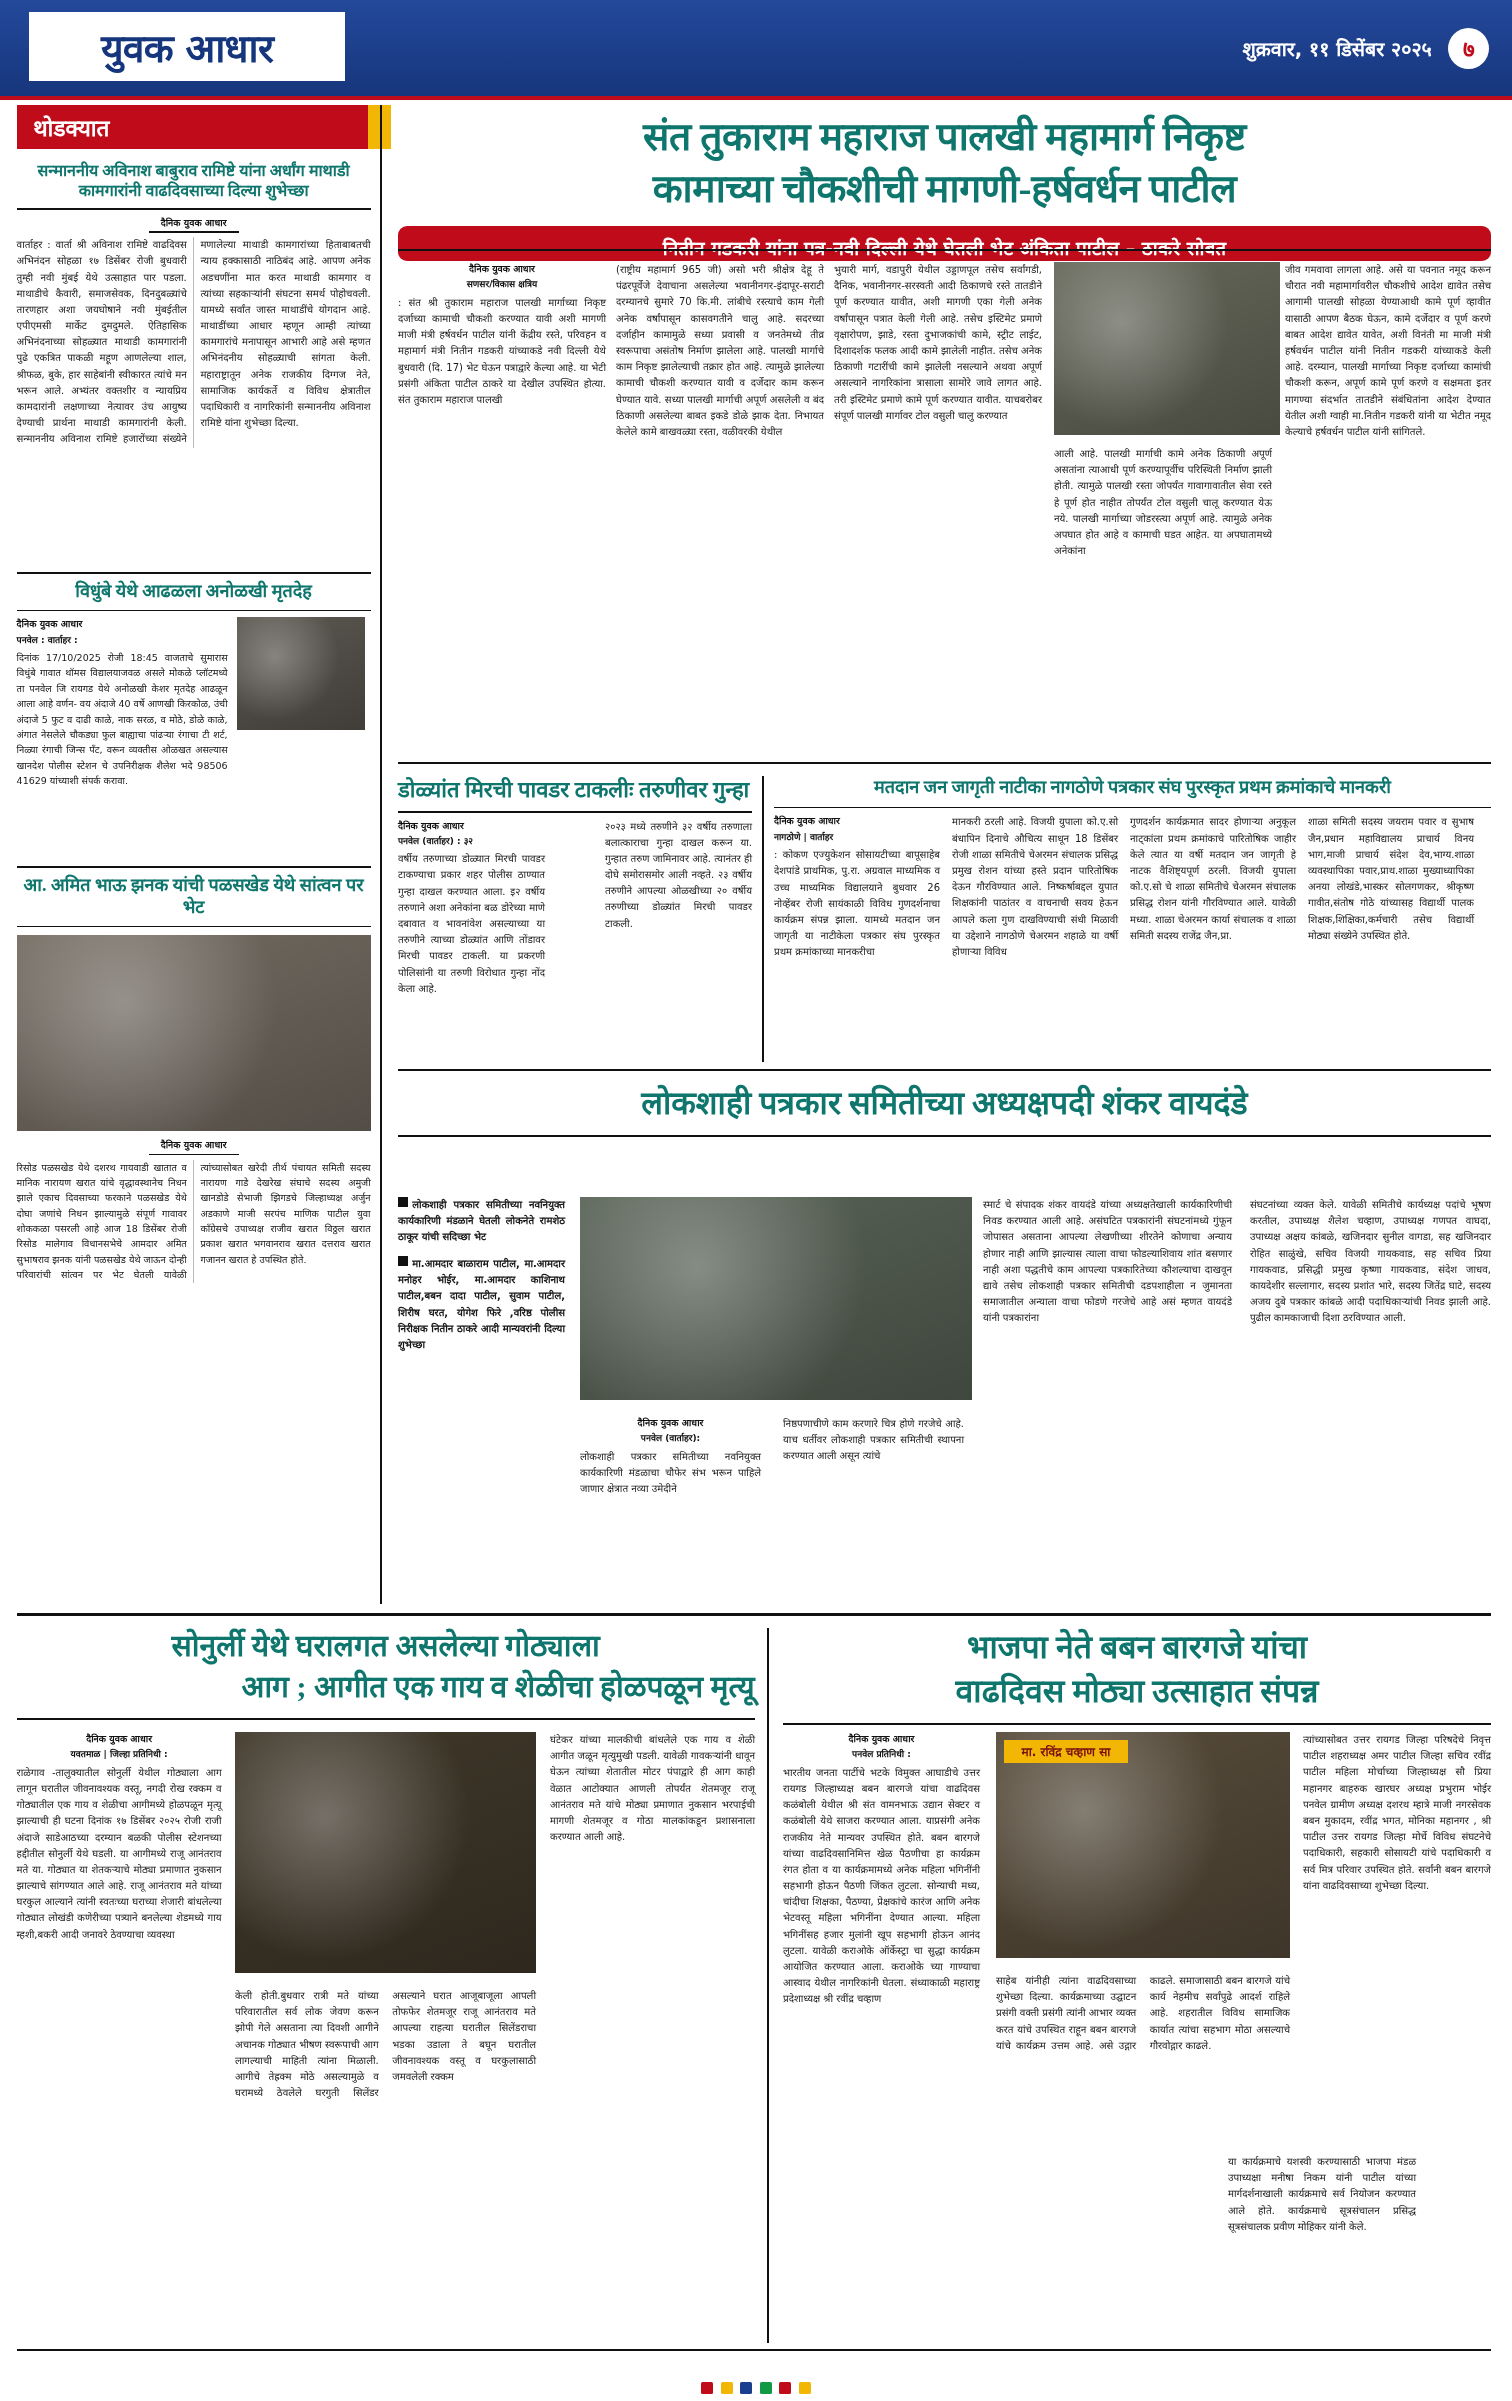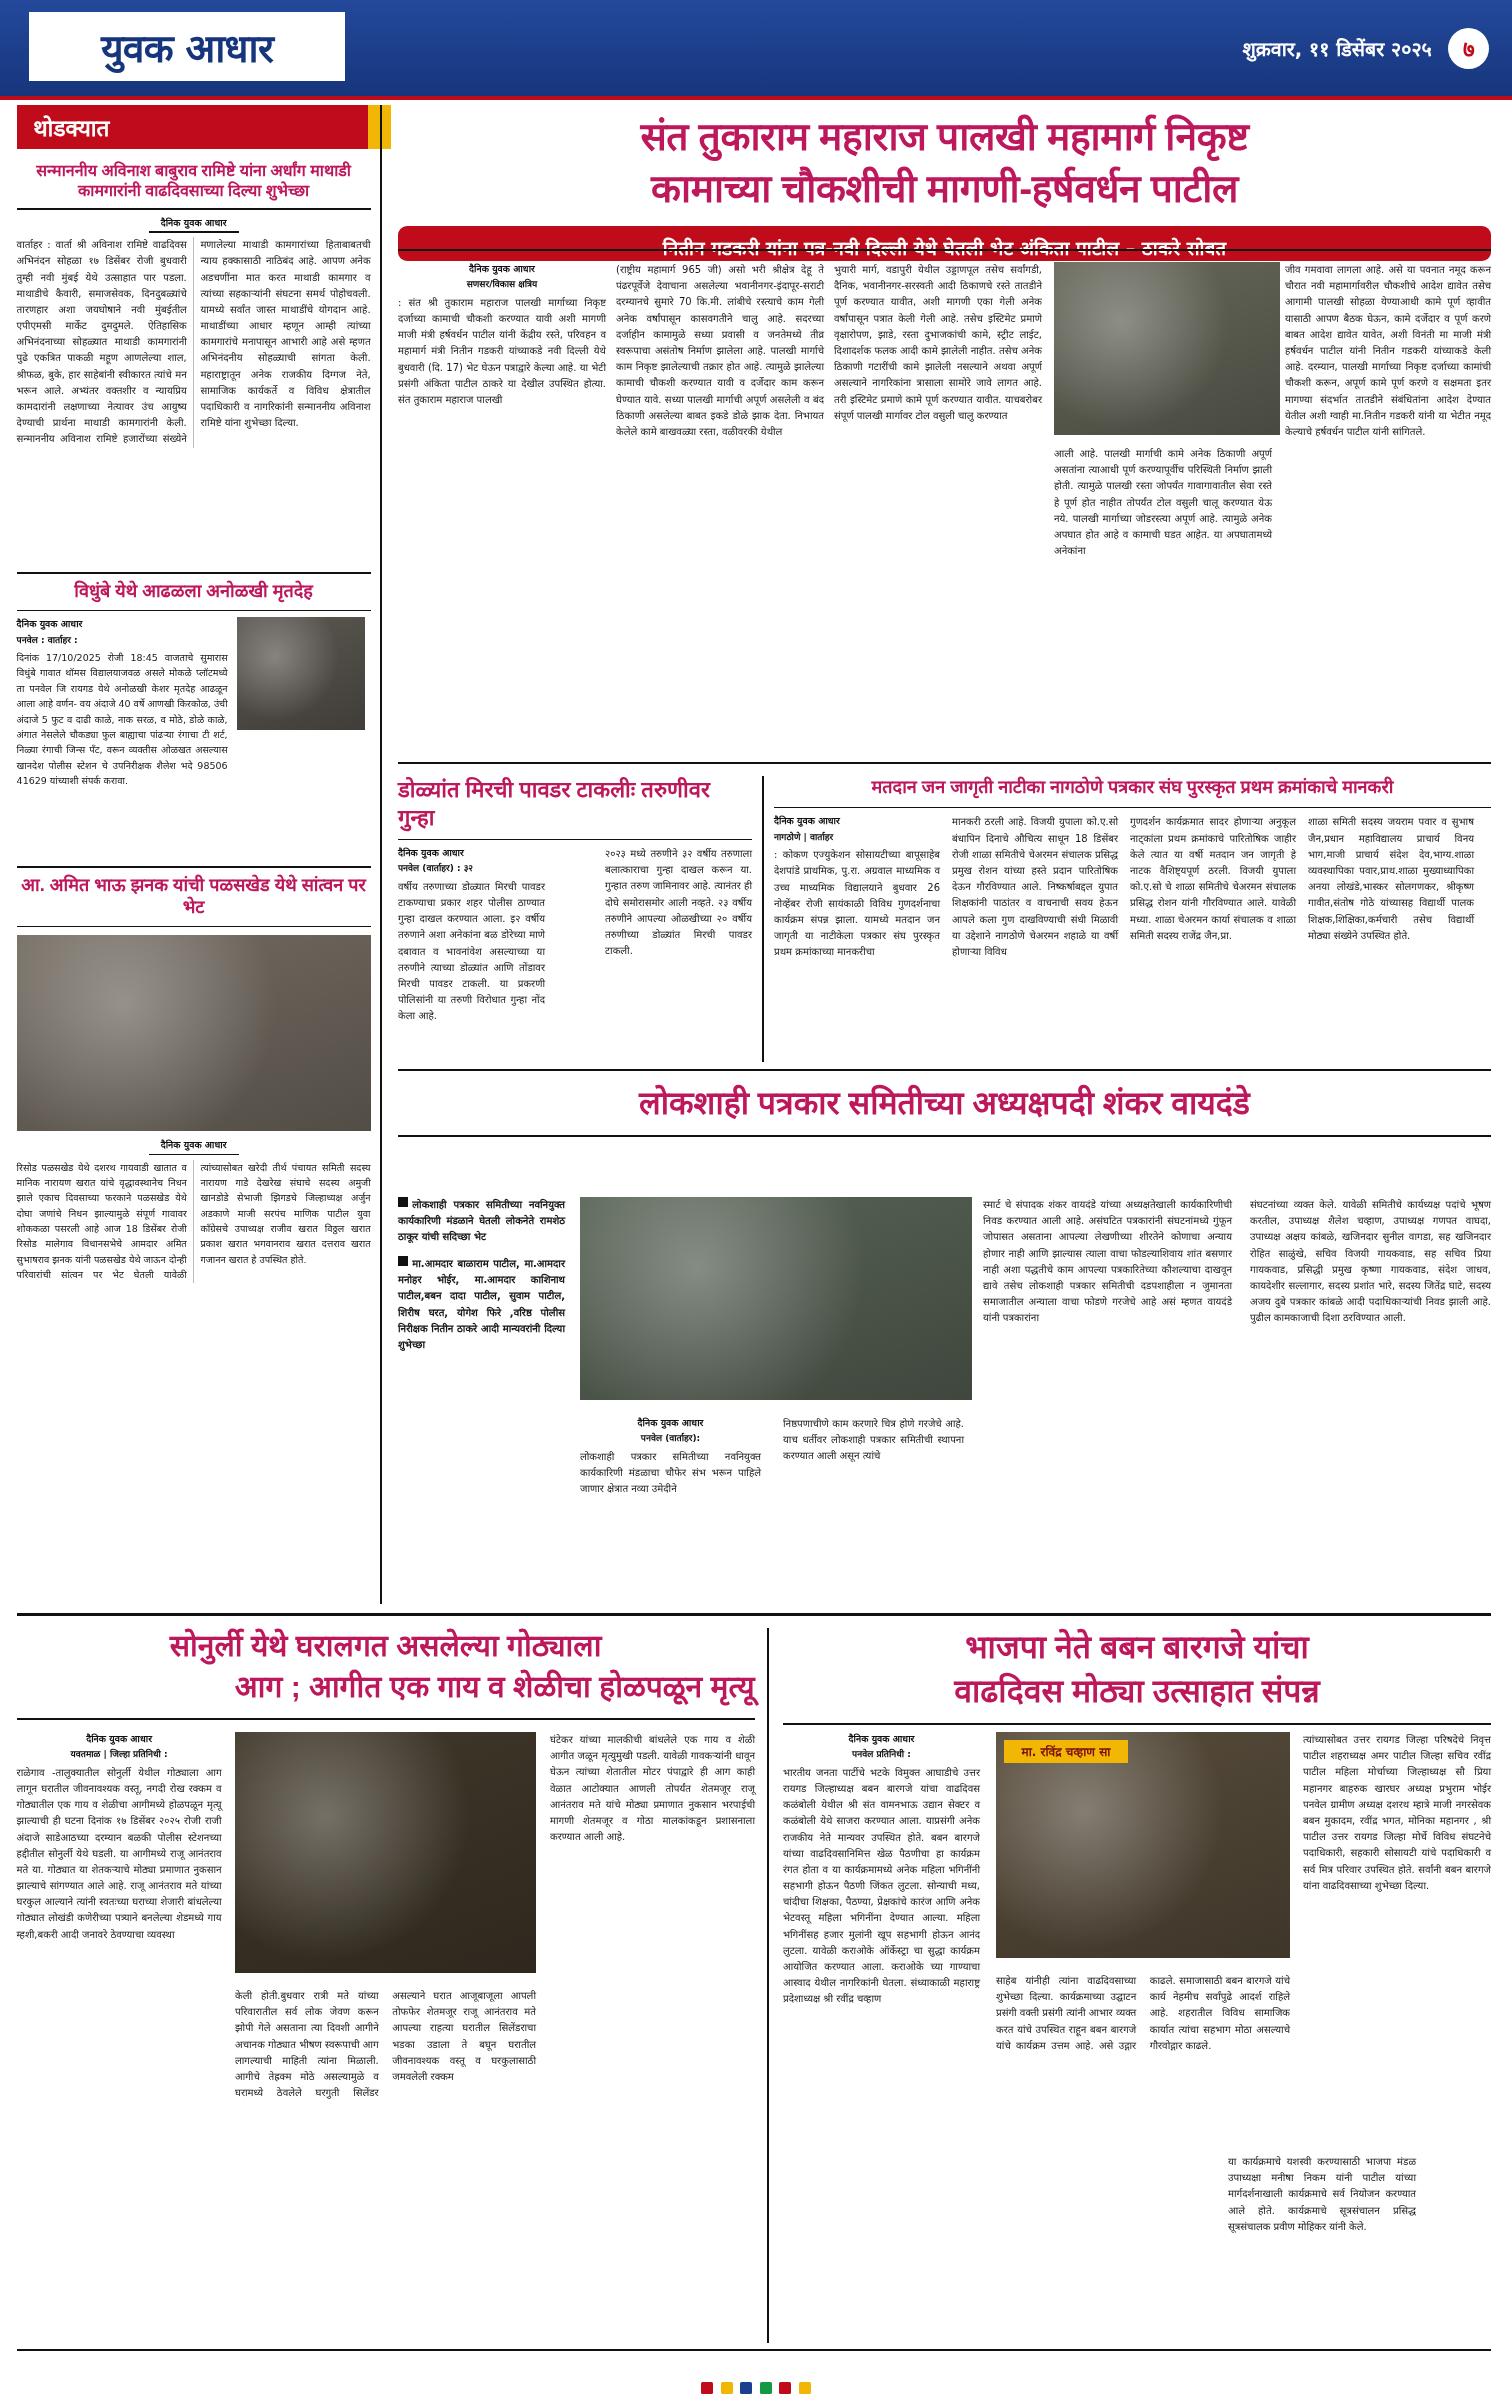--- a/index.html
+++ b/index.html
@@ -69,23 +69,23 @@
     color: #c00c1a;
     display: flex;
     align-items: center;
     justify-content: center;
     font-family: "DejaVu Sans", sans-serif;
     font-size: 22.6px;
     font-weight: bold;
   }
 
   .headline {
-    font-family: Liberation Sans, sans-serif;
-    font-weight: bold;
-    color: #be185d;
+    font-family: Liberation Serif, serif;
+    font-weight: bold;
+    color: #0f766e;
     line-height: 1.22;
   }
   .body-col {
     font-family: "DejaVu Sans", sans-serif;
     font-size: 10px;
     line-height: 1.62;
     color: #1a1a1a;
     text-align: justify;
   }
   .byline {

